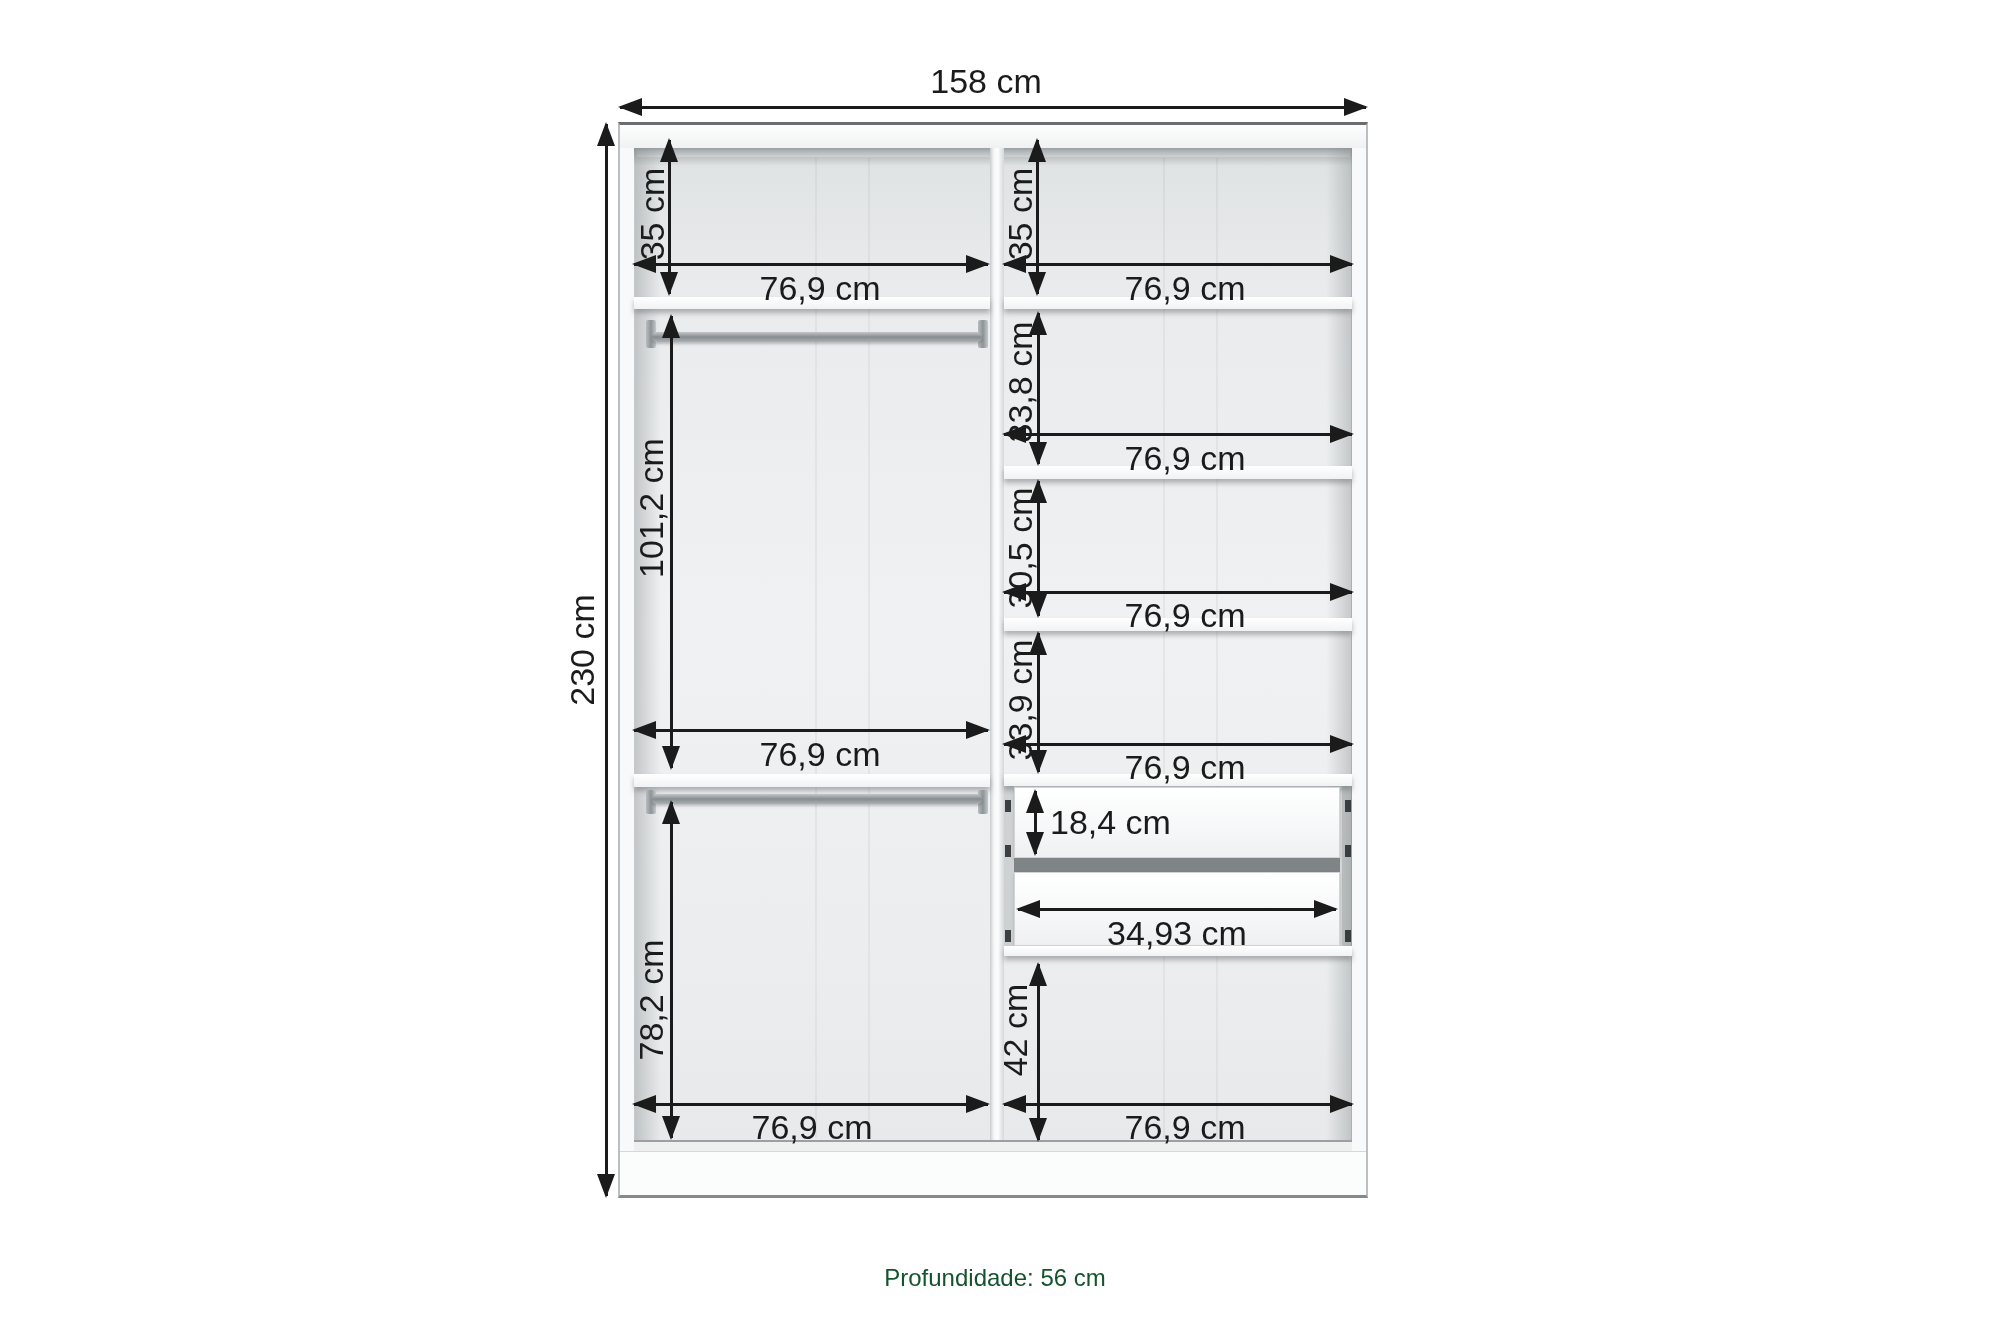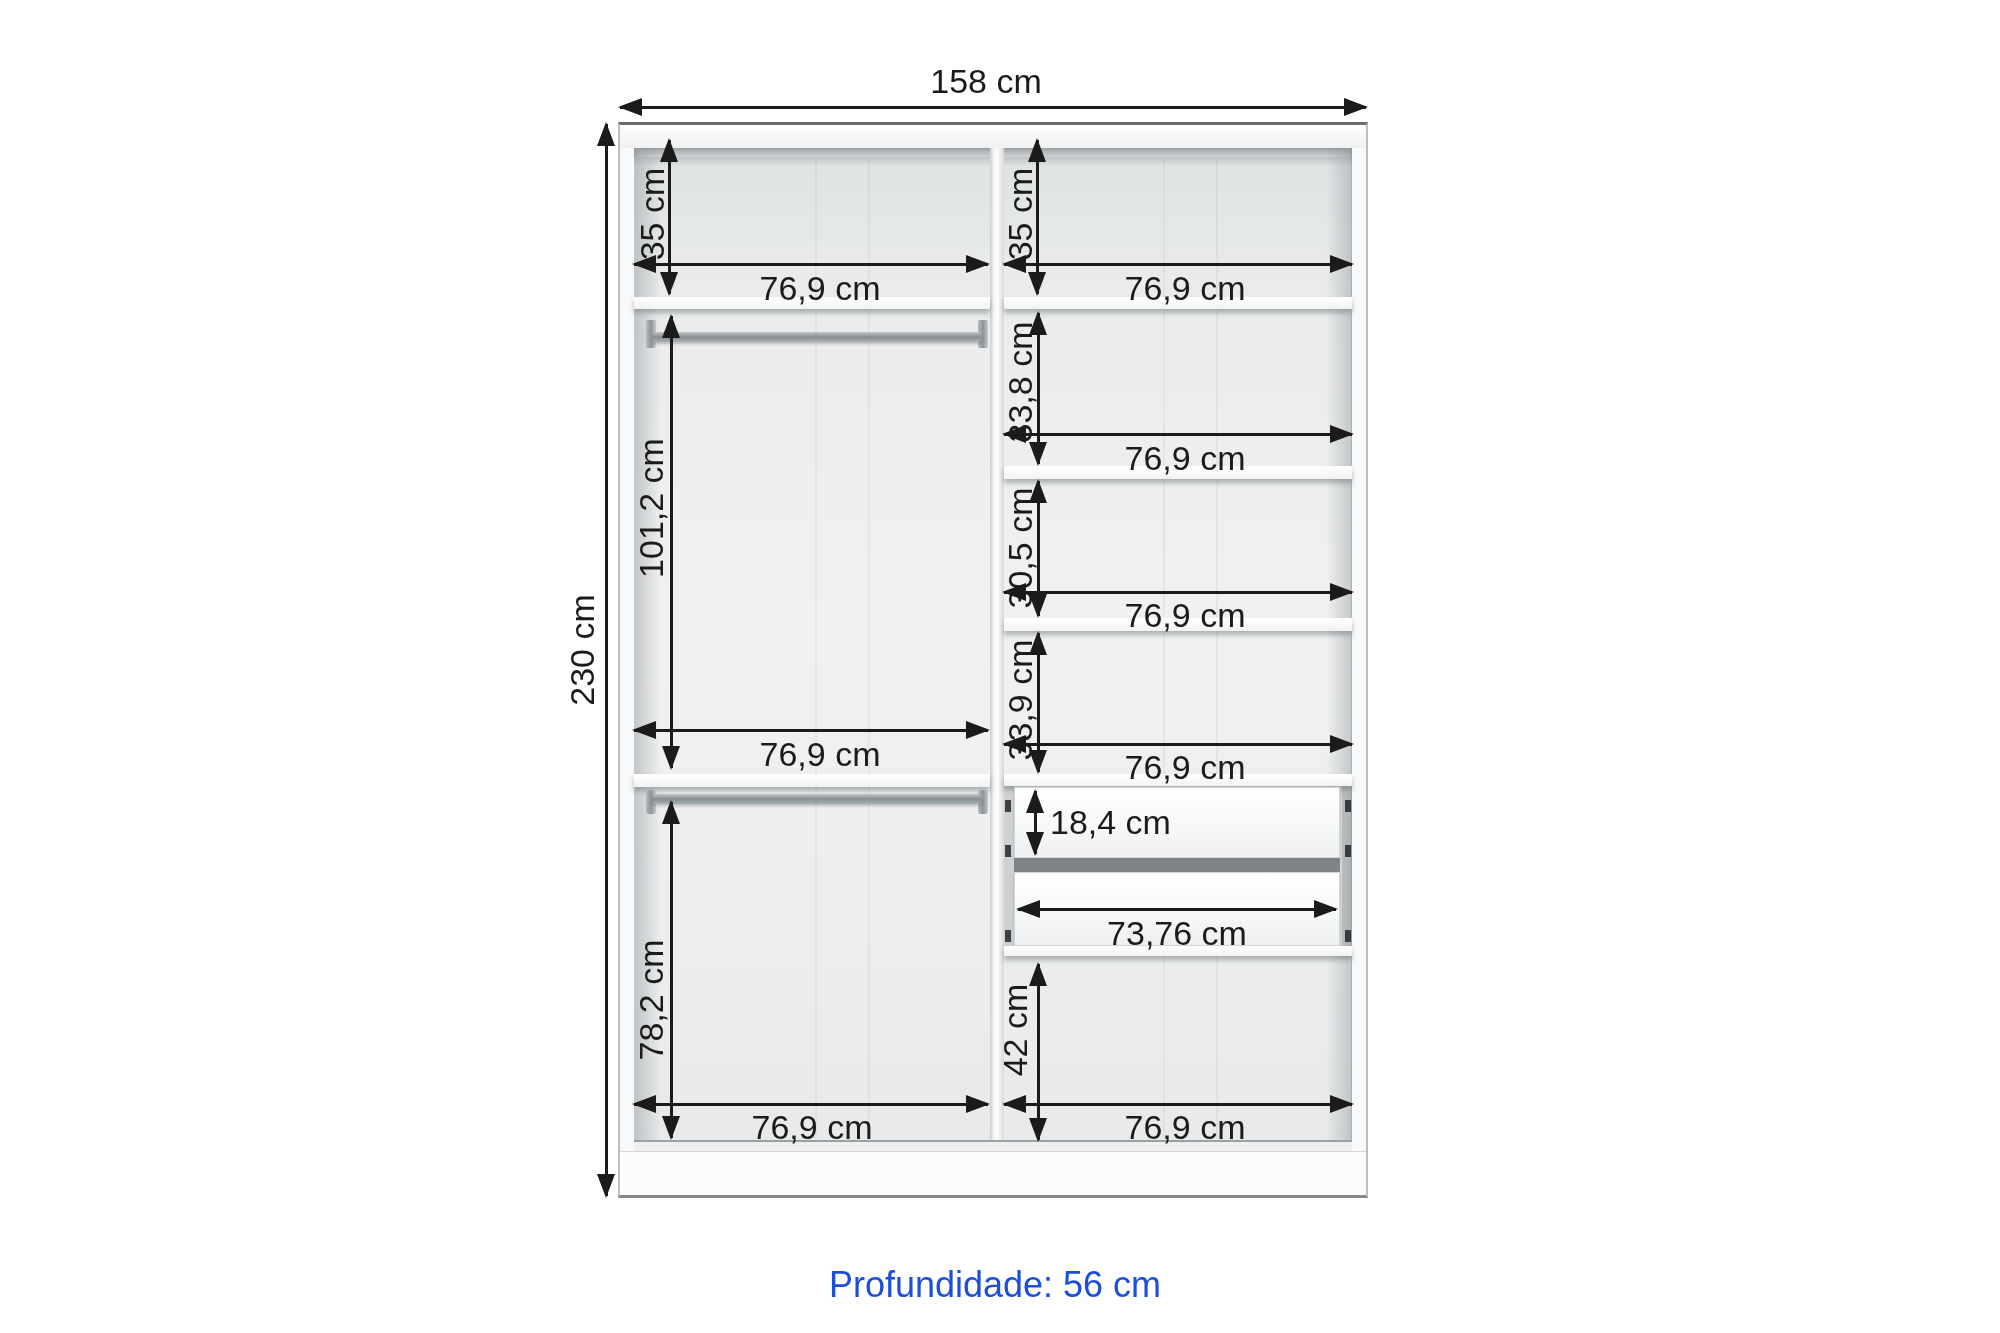--- a/index.html
+++ b/index.html
@@ -52,21 +52,21 @@
     border-top:9px solid transparent;border-bottom:9px solid transparent;border-right:24px solid #1b1b1b;}
   .dim-h::after{content:"";position:absolute;right:-2px;top:-8px;width:0;height:0;
     border-top:9px solid transparent;border-bottom:9px solid transparent;border-left:24px solid #1b1b1b;}
   .dim-v::before{content:"";position:absolute;top:-2px;left:-8px;width:0;height:0;
     border-left:9px solid transparent;border-right:9px solid transparent;border-bottom:24px solid #1b1b1b;}
   .dim-v::after{content:"";position:absolute;bottom:-2px;left:-8px;width:0;height:0;
     border-left:9px solid transparent;border-right:9px solid transparent;border-top:24px solid #1b1b1b;}
   .lbl{position:absolute;font-size:34px;color:#1b1b1b;white-space:nowrap;line-height:1;}
   .lbl.h{transform:translateX(-50%);}
   .lbl.v{transform:translate(-50%,-50%) rotate(-90deg);}
-  .depth{position:absolute;font-size:36px;color:#1d4ed8;white-space:nowrap;transform:translateX(-50%);}
+  .depth{position:absolute;font-size:24px;color:#14532d;white-space:nowrap;transform:translateX(-50%);}
 </style>
 </head>
 <body>
 
 <div class="stage">
 
   <div class="cab-body"></div>
   <div class="top-face"></div>
   <div class="interior"></div>
   <div class="ceil-shade"></div>
@@ -144,18 +144,18 @@
   <div class="lbl v" style="left:1020px;top:214px;">35 cm</div>
   <div class="lbl h" style="left:1185px;top:271px;">76,9 cm</div>
   <div class="lbl v" style="left:1020px;top:382px;">33,8 cm</div>
   <div class="lbl h" style="left:1185px;top:441px;">76,9 cm</div>
   <div class="lbl v" style="left:1020px;top:548px;">30,5 cm</div>
   <div class="lbl h" style="left:1185px;top:598px;">76,9 cm</div>
   <div class="lbl v" style="left:1020px;top:700px;">33,9 cm</div>
   <div class="lbl h" style="left:1185px;top:750px;">76,9 cm</div>
 
   <div class="lbl" style="left:1050px;top:805px;">18,4 cm</div>
-  <div class="lbl h" style="left:1177px;top:916px;">73,76 cm</div>
+  <div class="lbl h" style="left:1177px;top:916px;">34,93 cm</div>
   <div class="lbl v" style="left:1015px;top:1030px;">42 cm</div>
   <div class="lbl h" style="left:1185px;top:1110px;">76,9 cm</div>
 
   <div class="depth" style="left:995px;top:1264px;">Profundidade: 56 cm</div>
 </div>
 
 </body></html>

